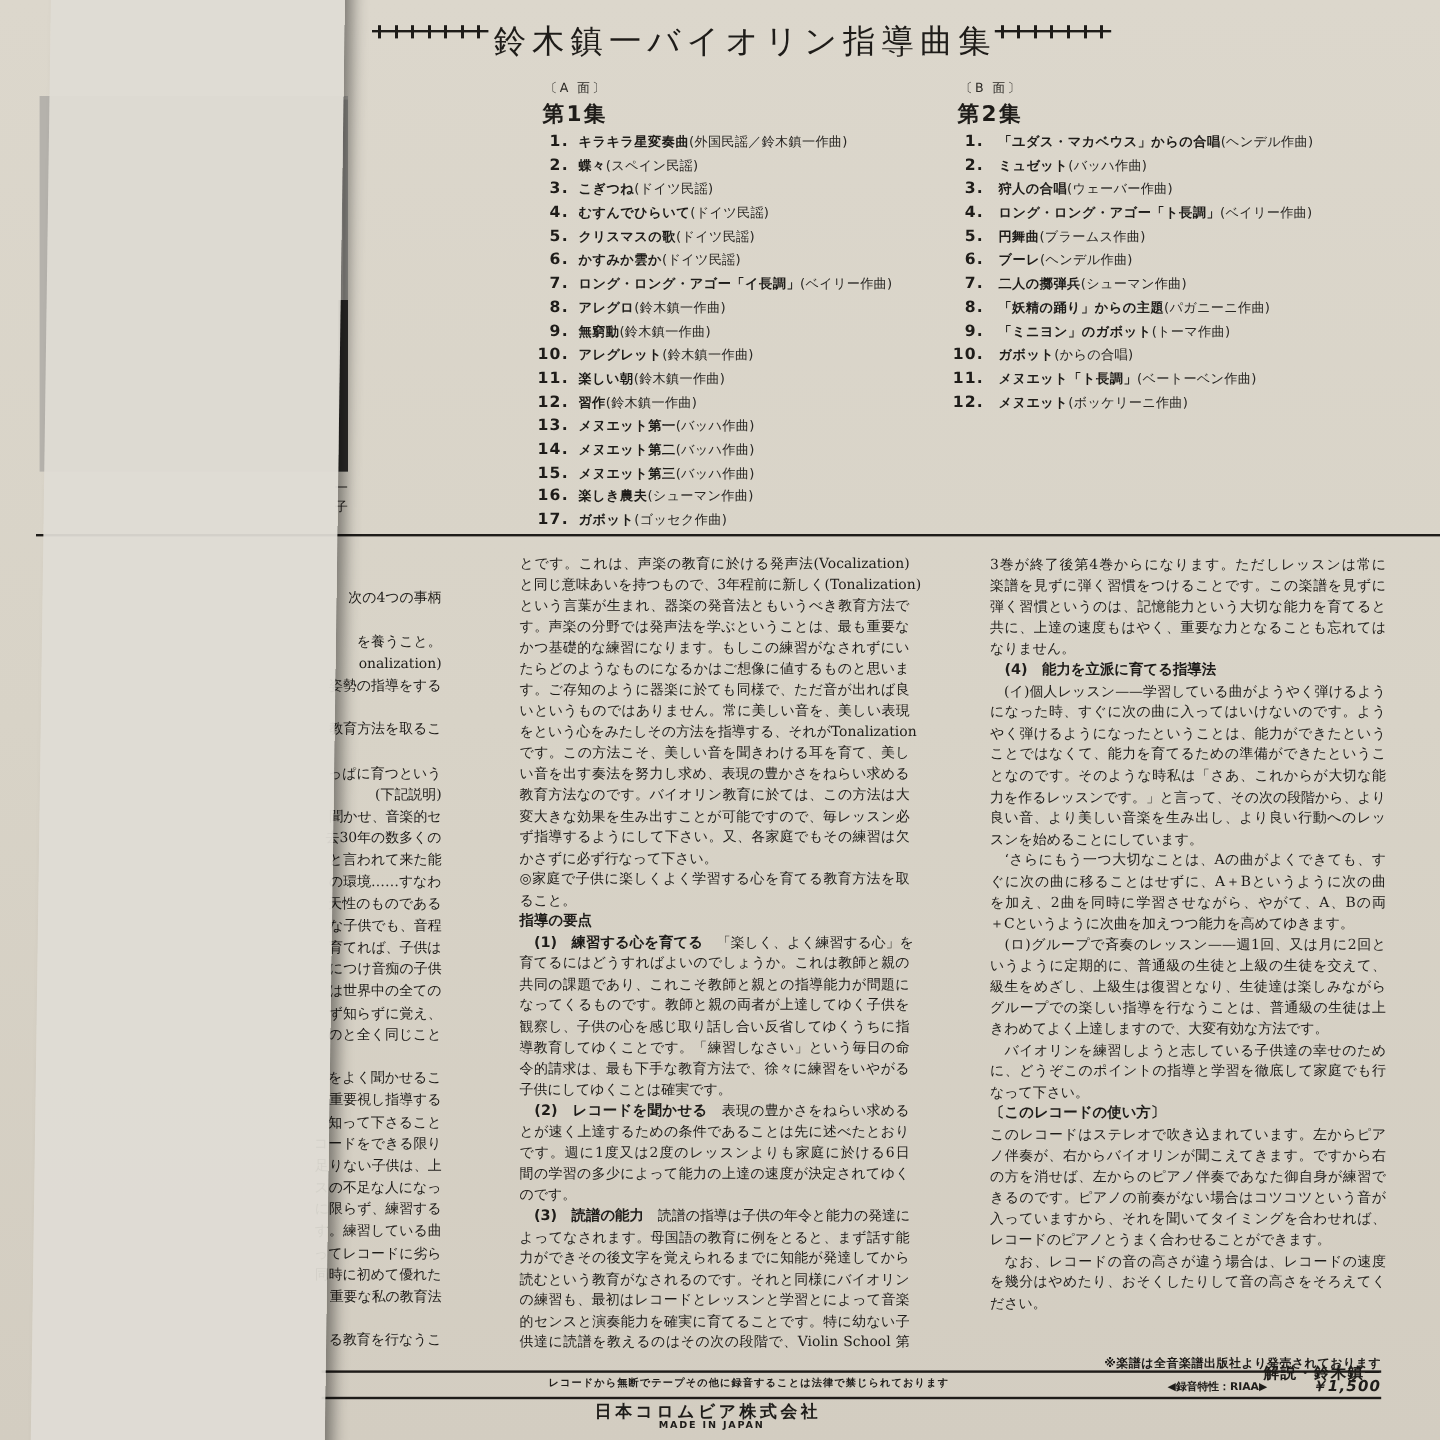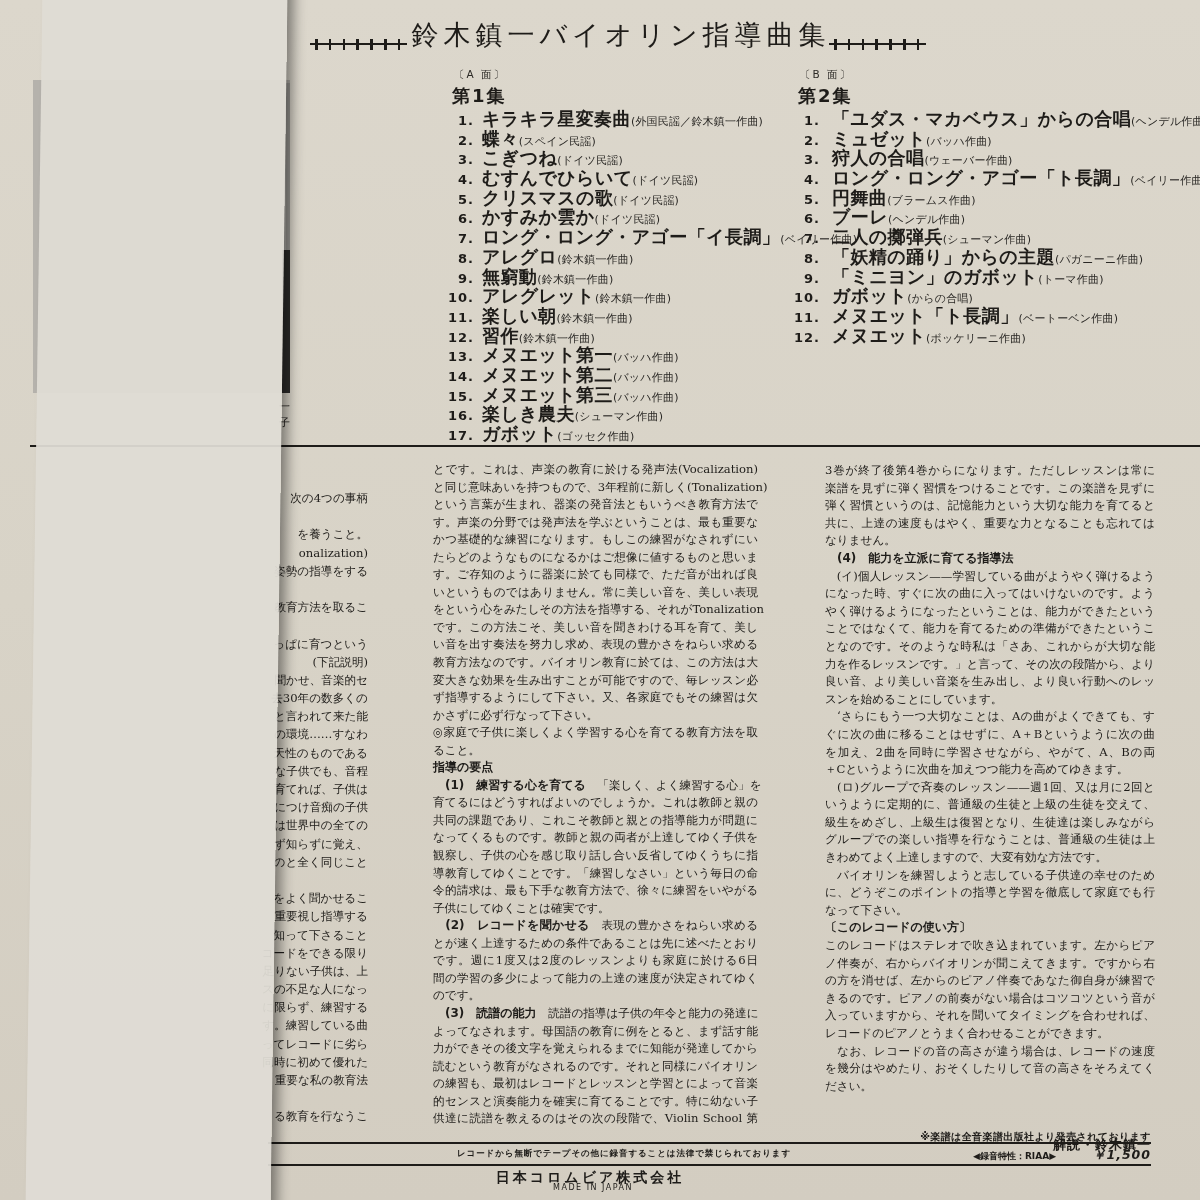--- a/index.html
+++ b/index.html
@@ -1,34 +1,34 @@
 <!DOCTYPE html>
 <html><head>
 <meta charset="utf-8">
 <style>
 *{margin:0;padding:0;box-sizing:border-box}
 html,body{width:1200px;height:1200px;overflow:hidden}
 body{position:relative;background:linear-gradient(180deg,#dcd7cc 0%,#d8d3c7 50%,#d3cdc1 100%);color:#1e1c19;font-family:"DejaVu Serif","Liberation Serif",serif}
 .abs{position:absolute}
 
 
-.title-bar{left:298px;top:20px;width:640px;height:30px;display:flex;align-items:flex-end;justify-content:center}
+.title-bar{left:298px;top:20px;width:640px;height:30px;display:flex;align-items:flex-start;justify-content:center}
 .orn{width:97px;height:12px;flex:none;background:linear-gradient(#1e1c19,#1e1c19) center/100% 2px no-repeat,repeating-linear-gradient(90deg,transparent 0 5px,#1e1c19 5px 7.5px,transparent 7.5px 13.8px) center/100% 11px no-repeat}
 .title{font-family:"DejaVu Sans","Liberation Sans",sans-serif;font-size:27px;letter-spacing:5px;margin:0 -2px 0 4px;white-space:nowrap;line-height:30px}
 
 
 .side{position:absolute;top:66px}
 .side-a{left:444px}
 .side-b{left:790px}
 .side-label{font-family:"DejaVu Sans","Liberation Sans",sans-serif;font-size:10.5px;letter-spacing:2px;height:16px;line-height:16px;padding-left:10px;color:#2b2925}
 .side-head{font-family:"DejaVu Sans","Liberation Sans",sans-serif;font-weight:bold;font-size:18px;height:22px;line-height:22px;margin-top:3px;padding-left:8px;letter-spacing:2px}
 .tracks{margin-top:2px}
 .track{height:19.7px;line-height:19.7px;white-space:nowrap;display:flex;align-items:baseline}
 .tno{width:30px;text-align:right;font-family:"DejaVu Sans","Liberation Sans",sans-serif;font-weight:bold;font-size:13px;letter-spacing:1px}
-.ttitle{margin-left:8px;font-family:"DejaVu Sans","Liberation Sans",sans-serif;font-weight:bold;font-size:18px;letter-spacing:0.4px}
+.ttitle{margin-left:8px;font-family:"DejaVu Sans","Liberation Sans",sans-serif;font-weight:bold;font-size:11px;letter-spacing:0.4px}
 .side-b .ttitle{margin-left:12px}
 .tcomp{font-family:"DejaVu Sans","Liberation Sans",sans-serif;font-size:11px;color:#2a2825;letter-spacing:0.2px}
 
 .rule{background:#1e1c19}
 .rule-top{left:30px;top:445px;width:1170px;height:2px}
 
 
 .col1{left:88px;top:489px;width:280px;font-size:11.6px;text-align:right}
 .c1line{height:18.2px;line-height:18.2px;white-space:nowrap}
 .col{position:absolute;font-size:11.6px}
@@ -44,21 +44,21 @@
 .credit{right:49px;top:1136px;height:18px;line-height:18px;font-family:"DejaVu Sans","Liberation Sans",sans-serif;font-weight:bold;font-size:13px;letter-spacing:1px;white-space:nowrap}
 .score-note{right:49px;top:1129px;height:16px;line-height:16px;font-family:"DejaVu Sans","Liberation Sans",sans-serif;font-weight:bold;font-size:10px;letter-spacing:0.4px;white-space:nowrap}
 
 
 .rule-f1{left:268px;top:1142px;width:883px;height:1.6px}
 .rule-f2{left:268px;top:1164px;width:883px;height:1.6px}
 .notice{left:457px;top:1146px;width:322px;height:14px;line-height:14px;text-align:center;font-family:"DejaVu Sans","Liberation Sans",sans-serif;font-weight:bold;font-size:8.5px;letter-spacing:0.9px;white-space:nowrap}
 .riaa{left:973px;top:1149px;height:14px;line-height:14px;font-family:"DejaVu Sans","Liberation Sans",sans-serif;font-weight:bold;font-size:9px;white-space:nowrap}
 .price{right:49px;top:1147px;height:16px;line-height:16px;font-family:"DejaVu Sans","Liberation Sans",sans-serif;font-weight:bold;font-style:italic;font-size:12.5px;letter-spacing:1px;white-space:nowrap}
 .company{left:420px;top:1169px;width:340px;height:16px;line-height:16px;text-align:center;font-family:"DejaVu Sans","Liberation Sans",sans-serif;font-weight:bold;font-size:14px;letter-spacing:3px;white-space:nowrap}
-.madein{left:420px;top:1183px;width:346px;height:10px;line-height:10px;text-align:center;font-family:"DejaVu Sans","Liberation Sans",sans-serif;font-weight:normal;font-size:8px;letter-spacing:1.5px;white-space:nowrap}
+.madein{left:420px;top:1183px;width:346px;height:10px;line-height:10px;text-align:center;font-family:"DejaVu Sans","Liberation Sans",sans-serif;font-weight:bold;font-size:8px;letter-spacing:1.5px;white-space:nowrap}
 
 
 .photo{left:33px;top:80px;width:257px;height:313px;background:#b5b2ac}
 .photo-edge-light{position:absolute;right:0;top:3px;width:4px;height:167px;background:#9d9b96}
 .photo-edge-dark{position:absolute;right:0;top:170px;width:8px;height:143px;background:#2e2d2b}
 .cap{left:250px;width:40px;text-align:right;font-size:11px;line-height:16px;height:16px;white-space:nowrap}
 .strip{left:33.5px;top:-20px;width:245px;height:1240px;transform:rotate(0.8deg);transform-origin:50% 50%;background:rgba(223,220,213,0.94);box-shadow:9px 0 13px -3px rgba(0,0,0,.45)}
 </style>
 </head>
 <body>

